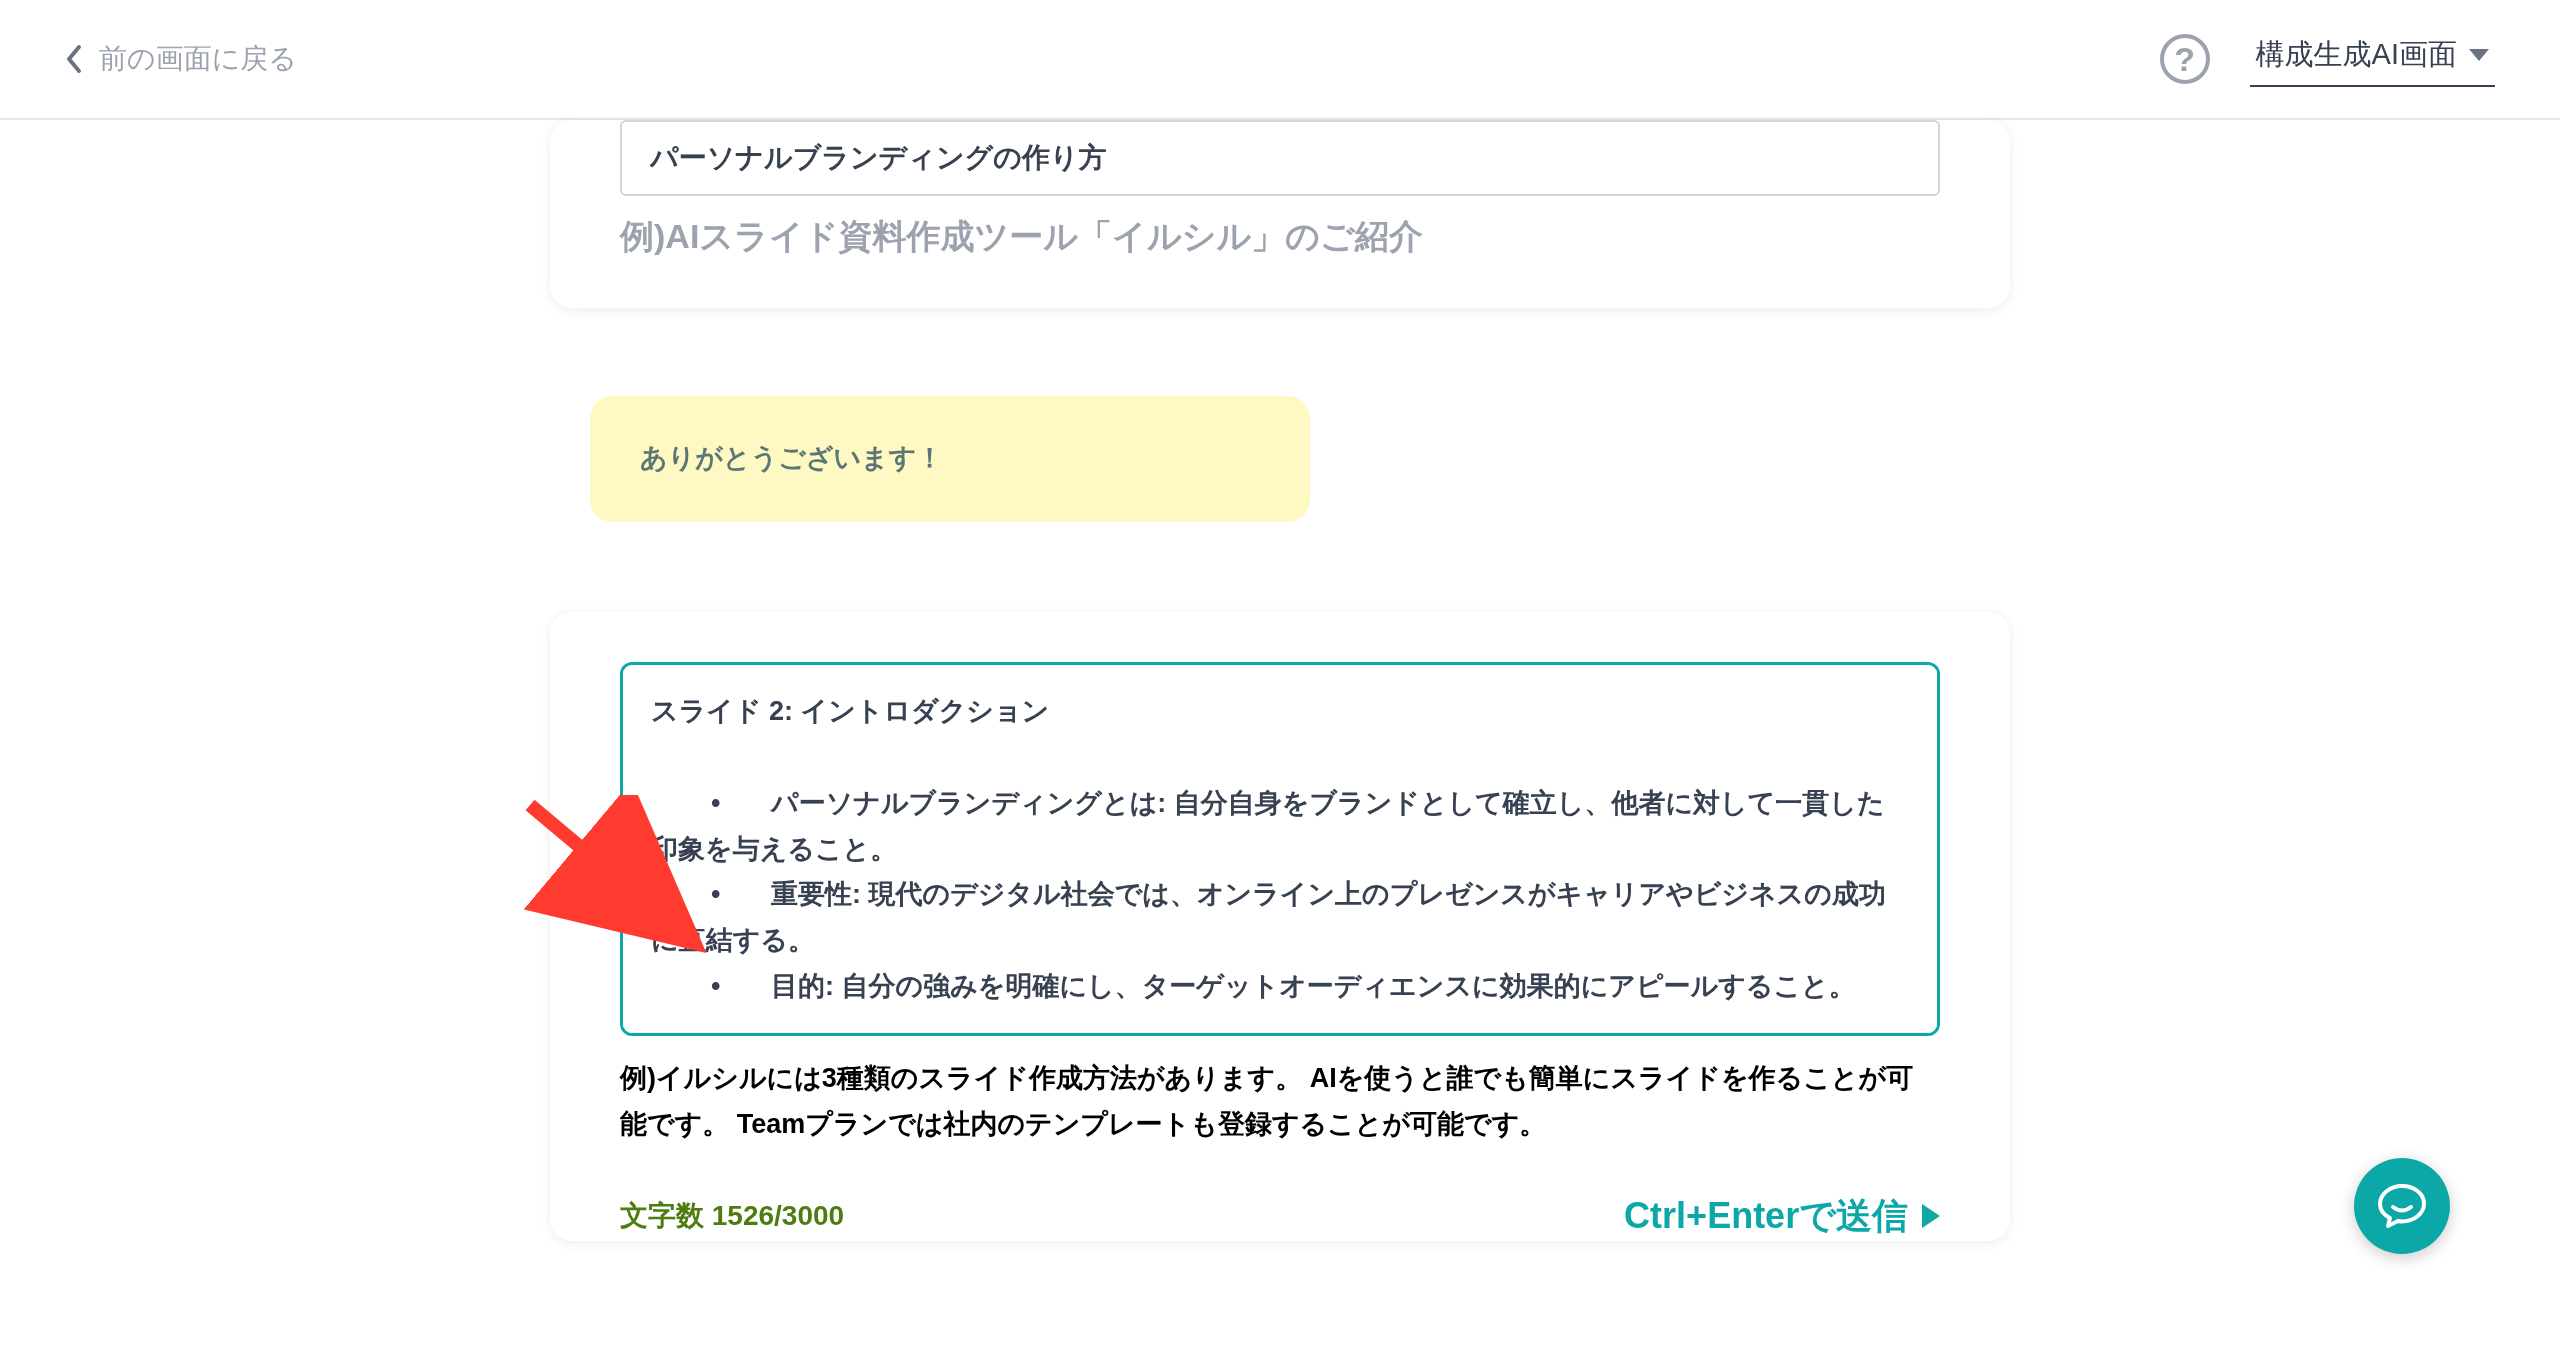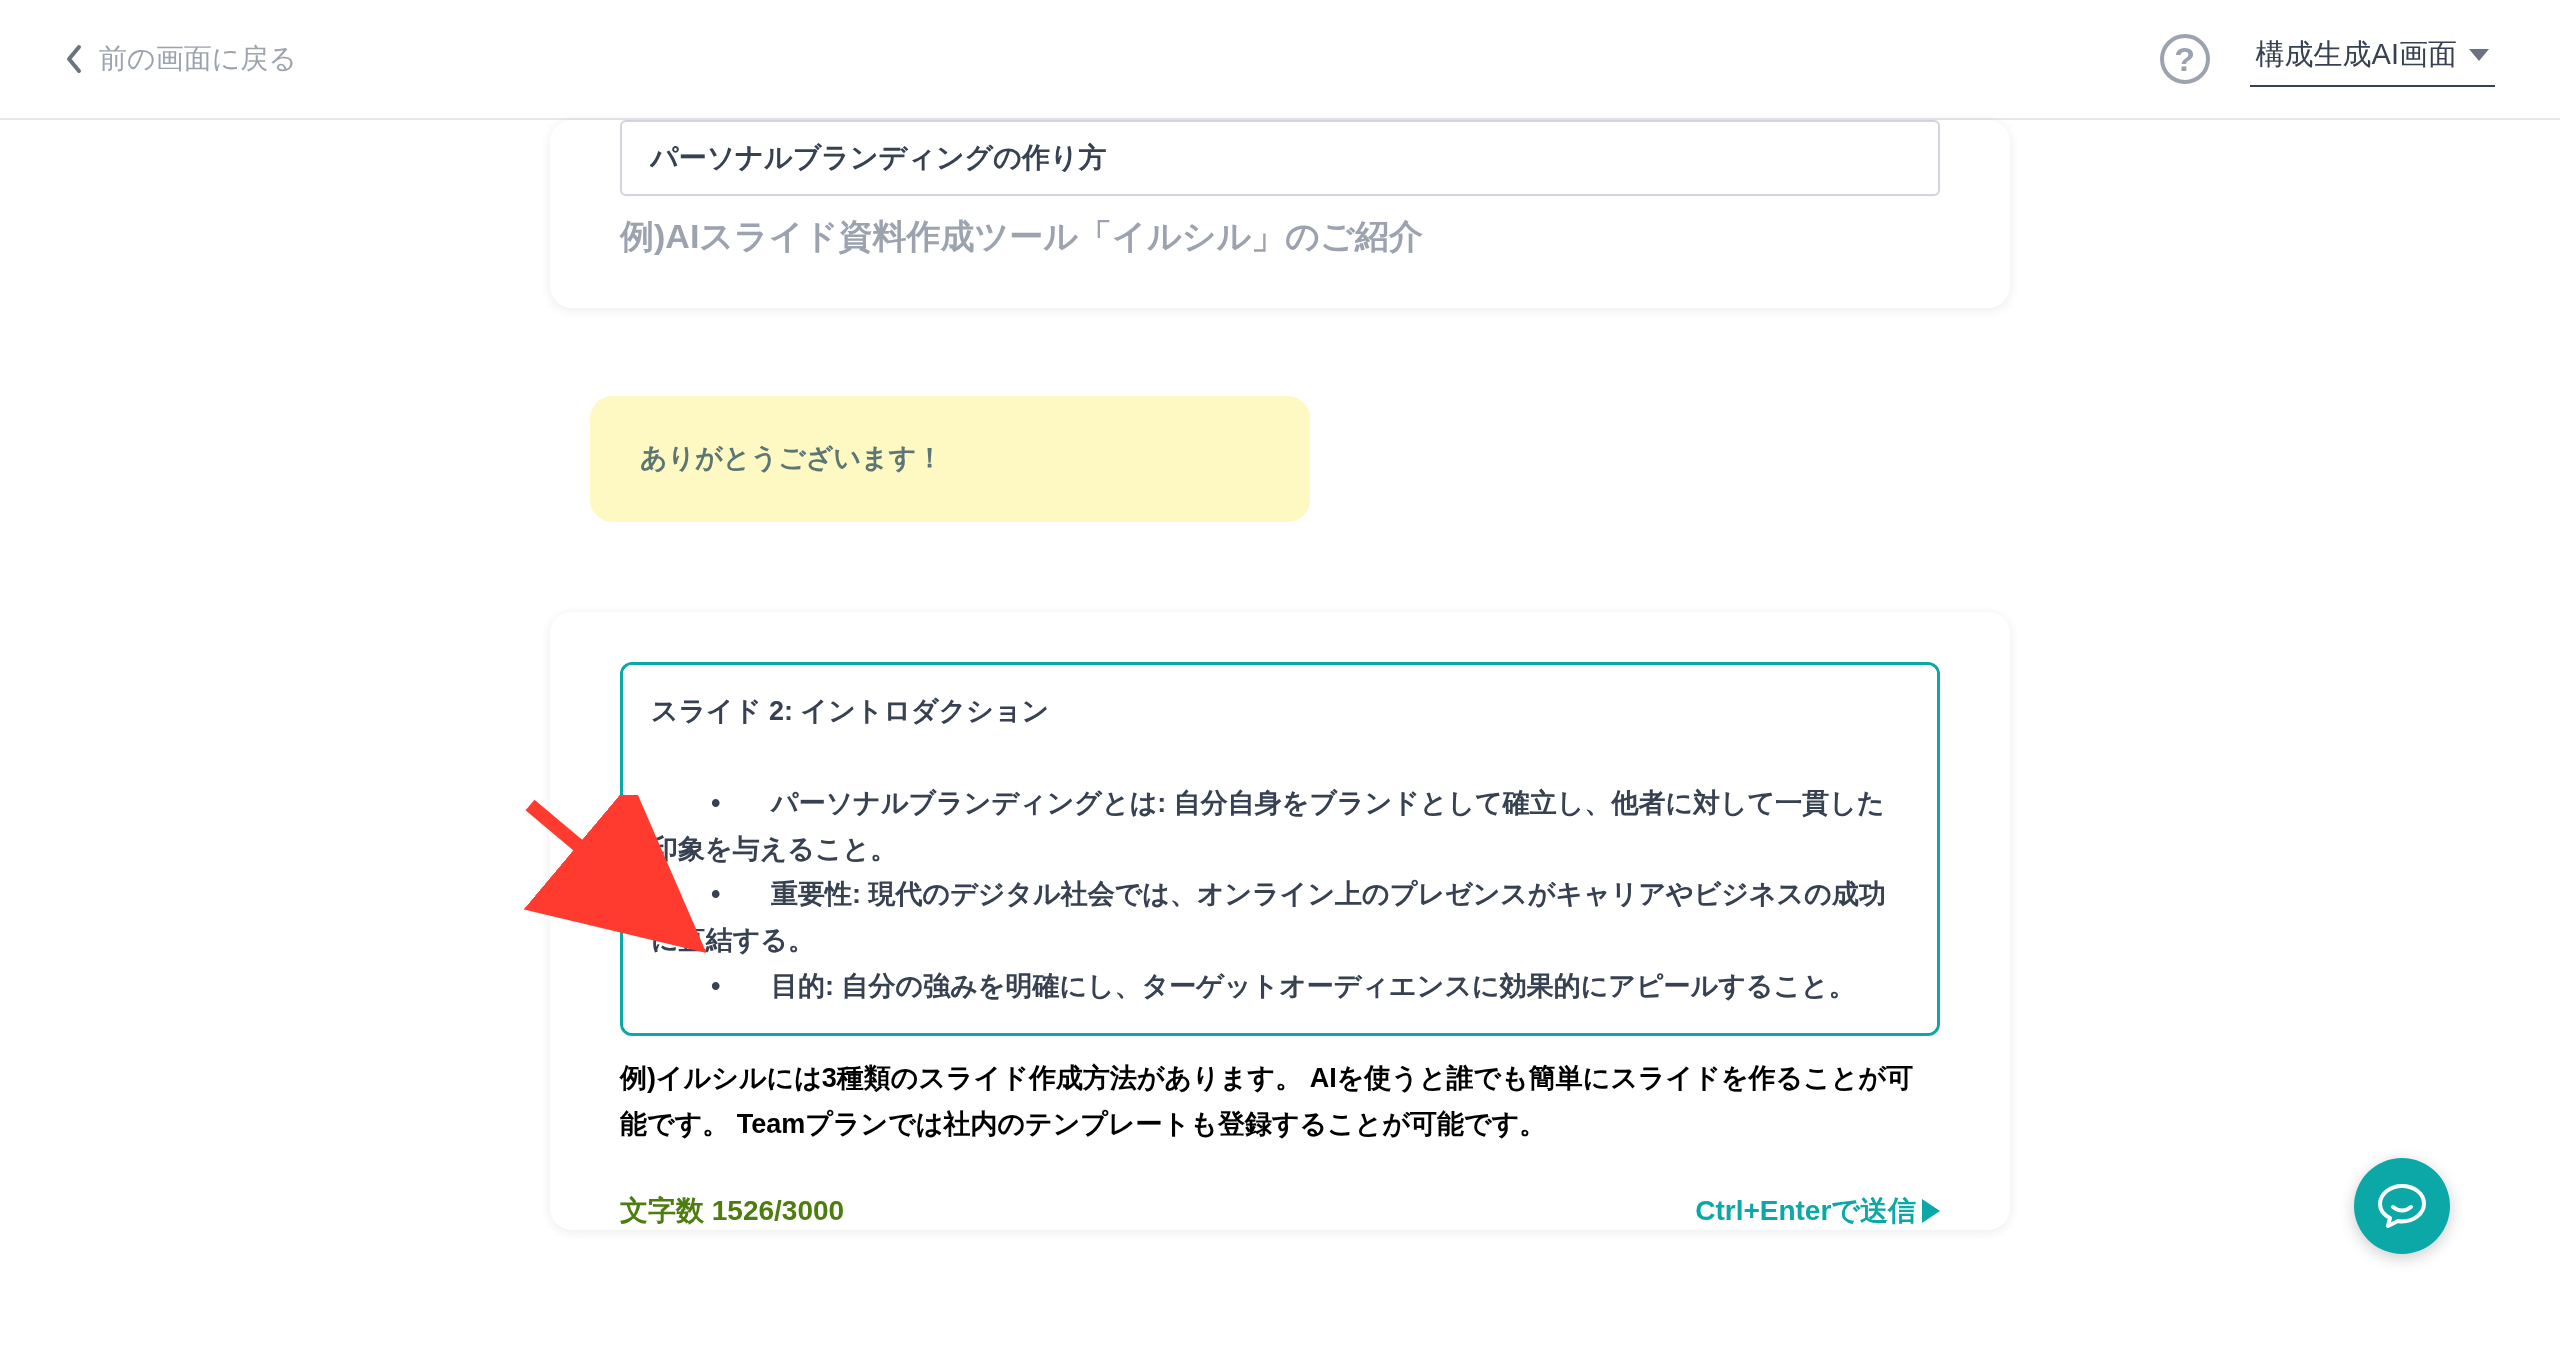--- a/index.html
+++ b/index.html
@@ -161,22 +161,23 @@
       align-items: center;
     }
     .char-count {
       color: #4d7c0f;
       font-size: 28px;
       font-weight: 700;
     }
     .submit-btn {
       display: flex;
       align-items: center;
+      gap: 8px;
       color: #0ca8a8;
-      font-size: 28px;
+      font-size: 36px;
       font-weight: 700;
       cursor: pointer;
     }
     .play-icon {
       width: 0;
       height: 0;
       border-top: 12px solid transparent;
       border-bottom: 12px solid transparent;
       border-left: 18px solid #0ca8a8;
       margin-left: 6px;

